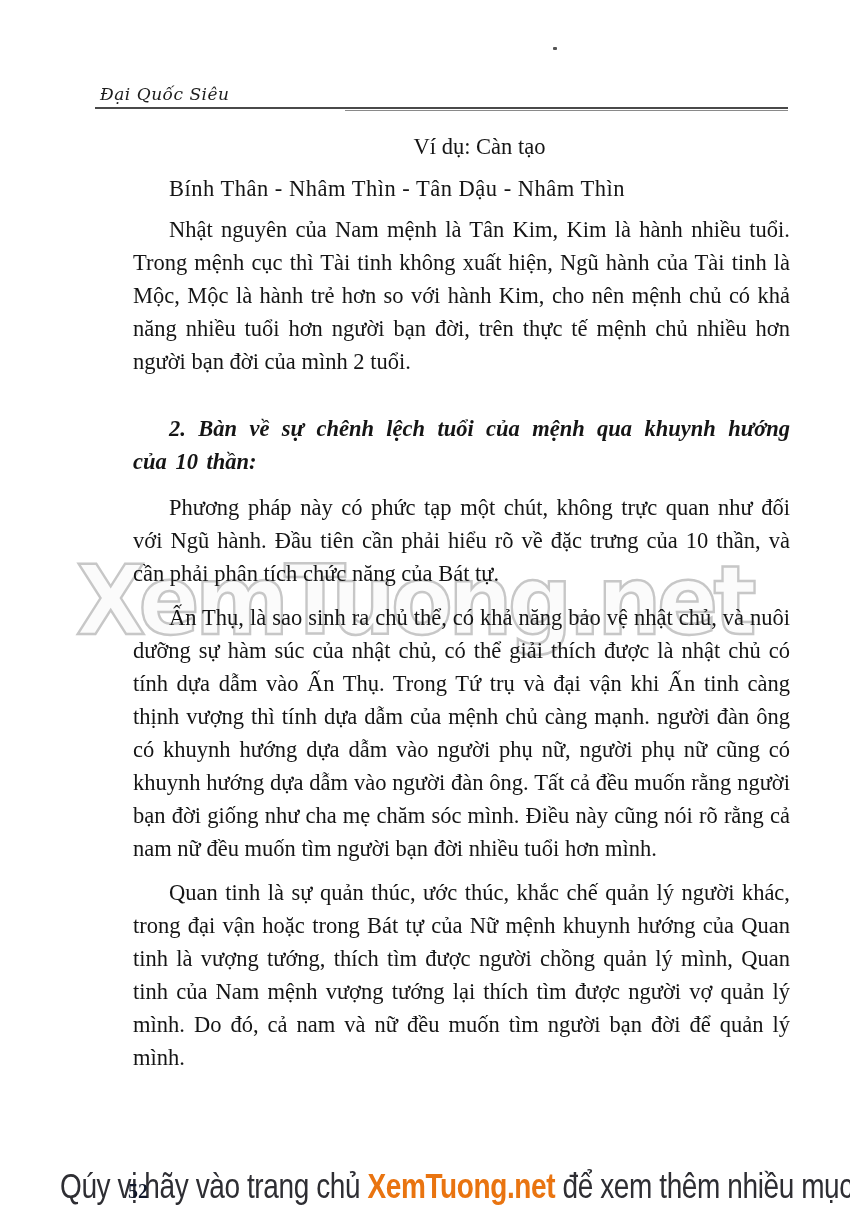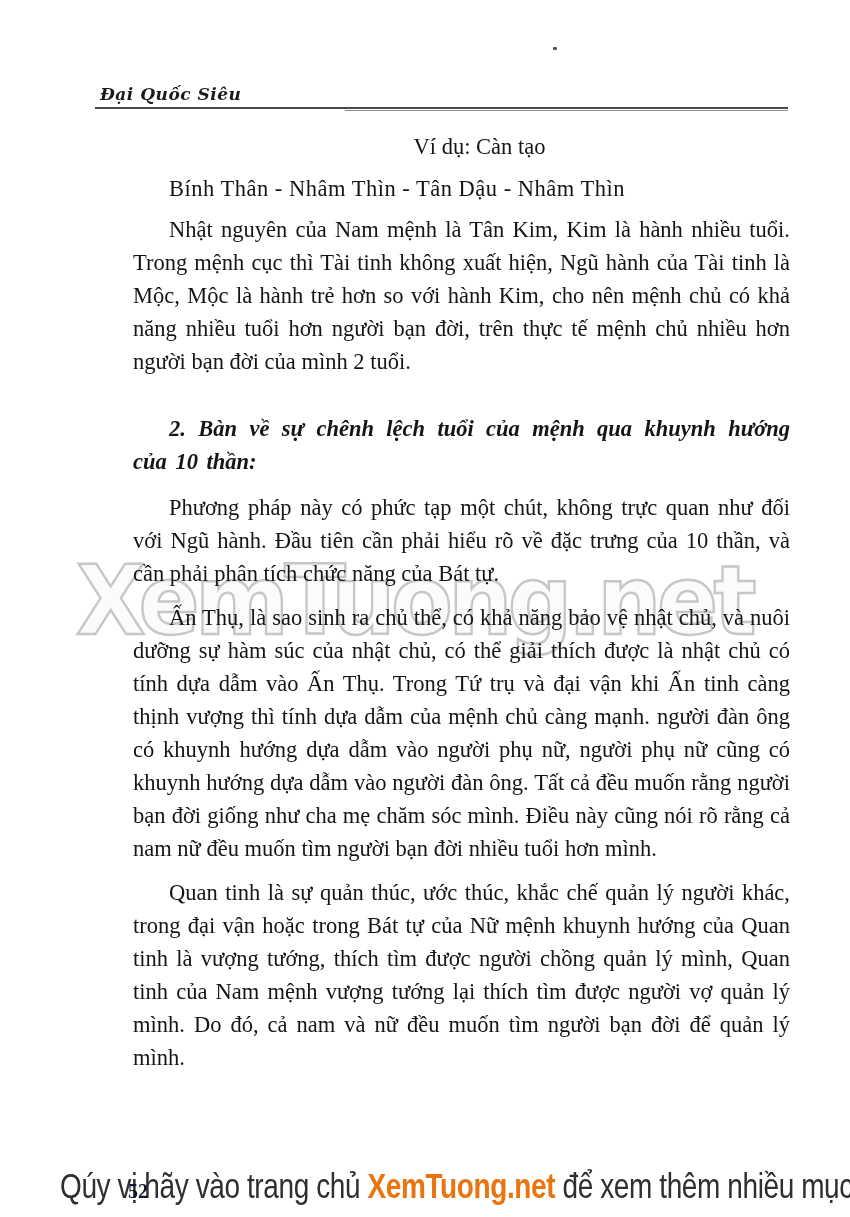--- a/index.html
+++ b/index.html
@@ -8,21 +8,21 @@
     width:850px; height:1217px;
     background:#ffffff;
     overflow:hidden;
     font-family:"Liberation Serif", serif;
     color:#151515;
   }
   
   .header-title {
     position:absolute; left:100px; top:84px;
     font-family:"DejaVu Serif", serif;
-    font-style:italic; font-weight:bold;
+    font-style:italic; font-weight:normal;
     font-size:17px; color:#1c1c1c;
     letter-spacing:0.5px;
   }
   .header-rule {
     position:absolute; left:95px; top:107px;
     width:693px; height:2px;
     background:#4a4a4a;
   }
   .header-rule2 {
     position:absolute; left:345px; top:110px;

